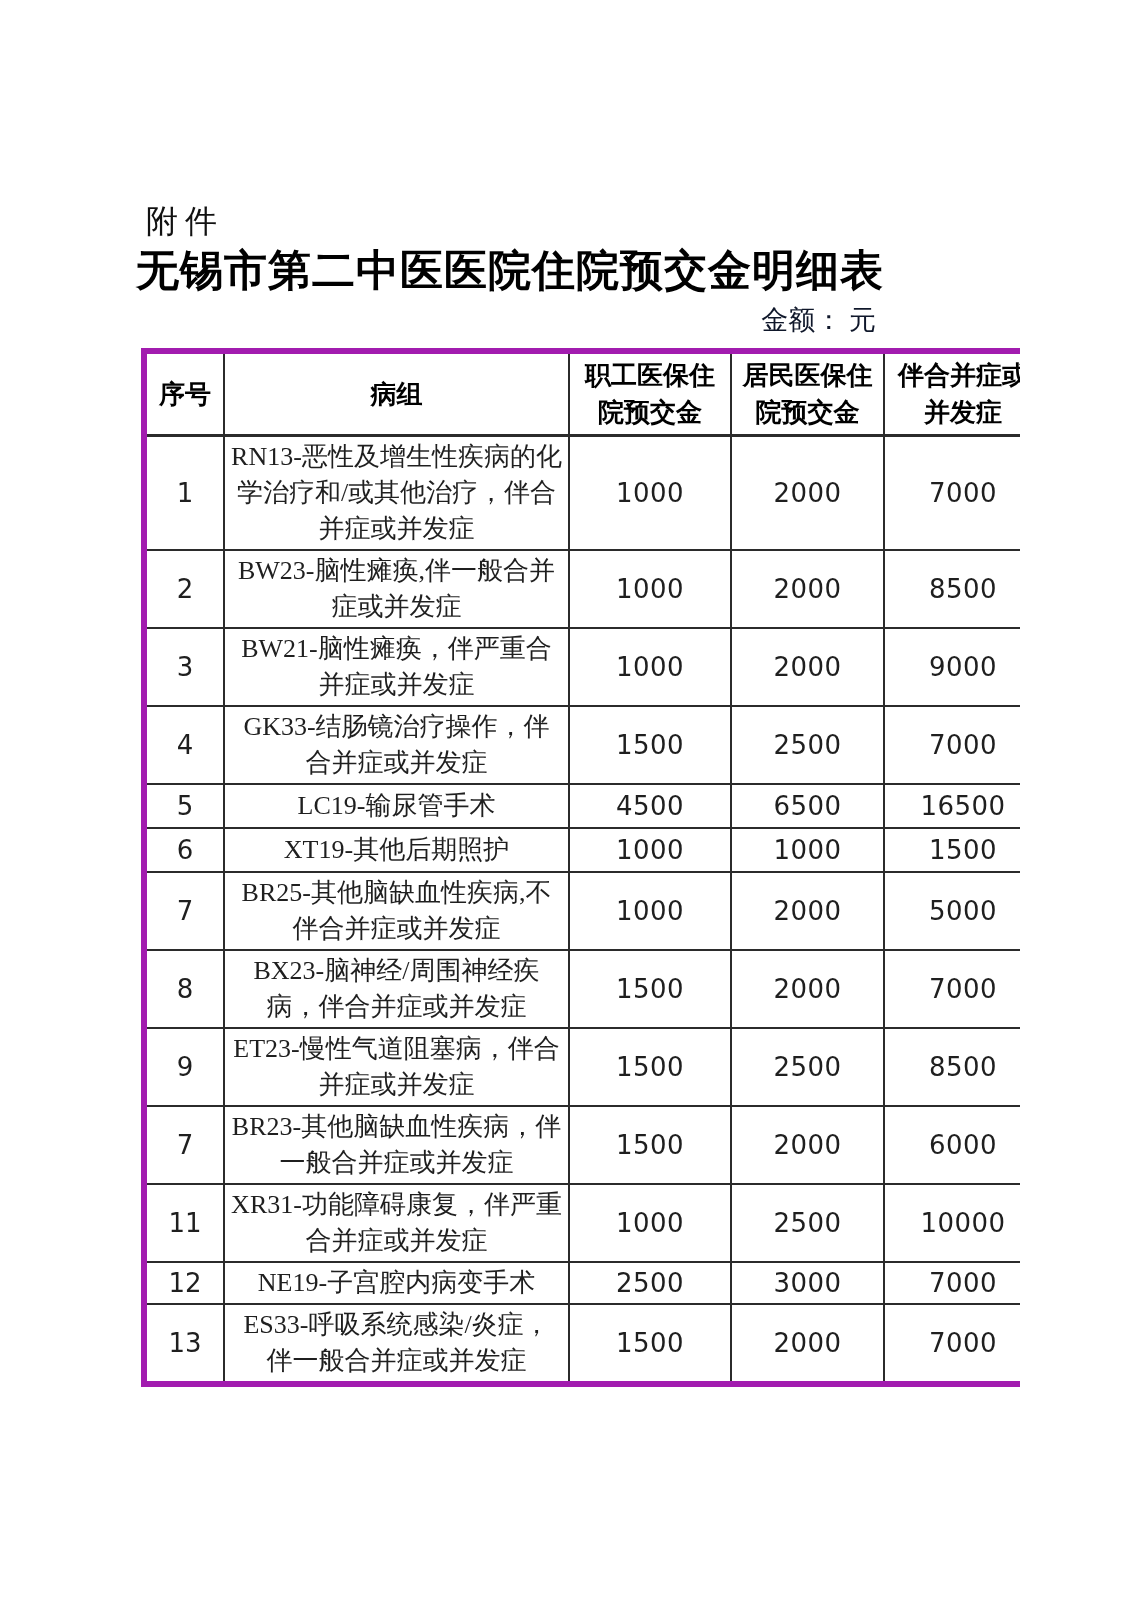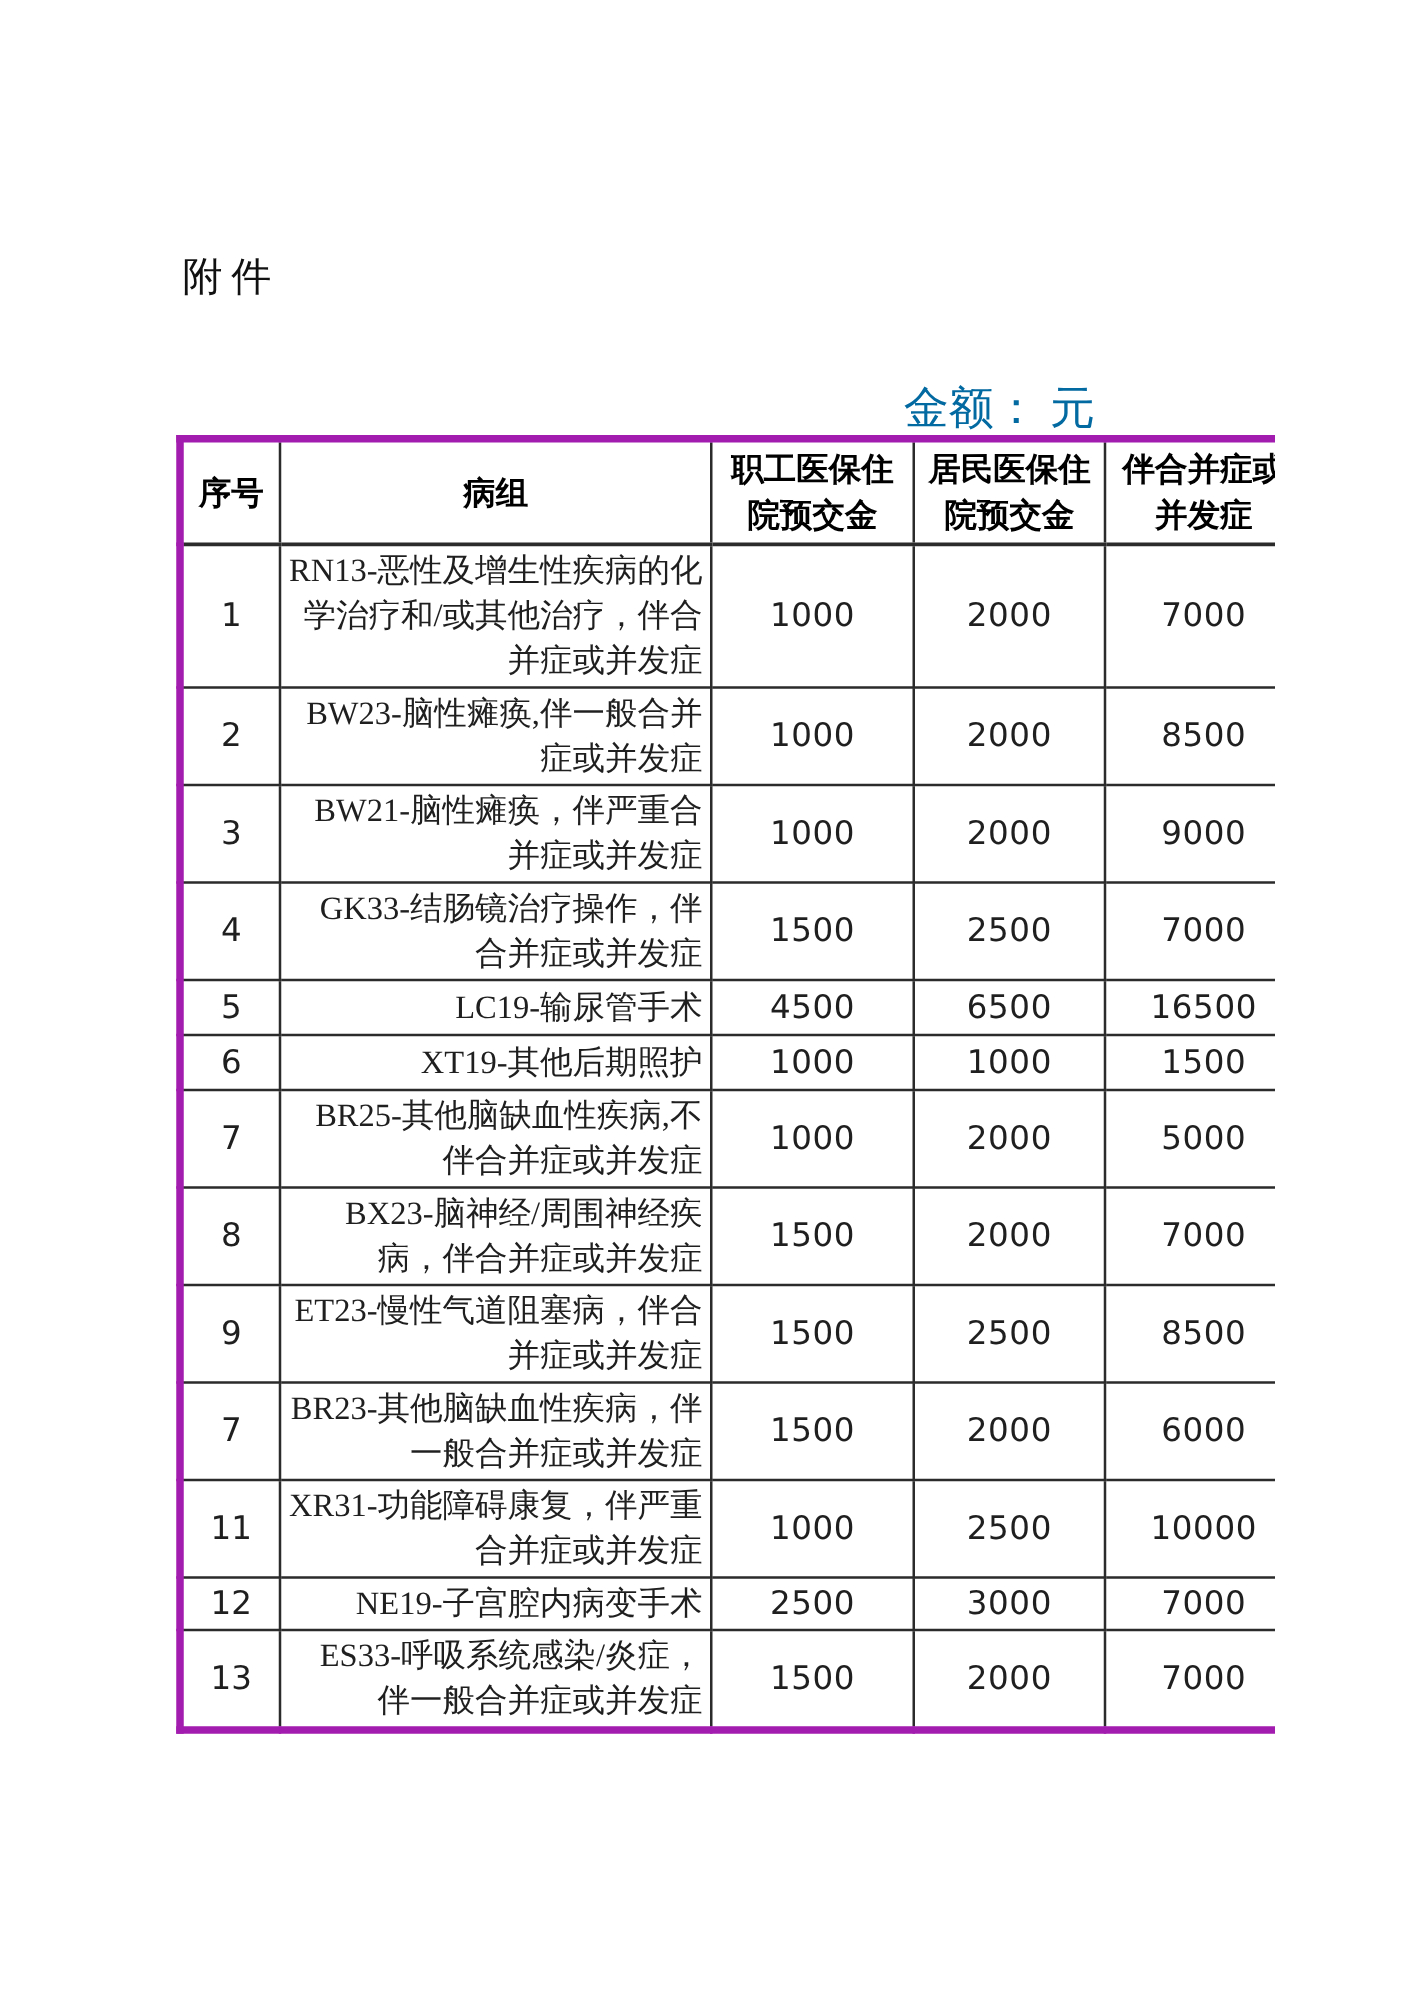--- a/index.html
+++ b/index.html
@@ -32,22 +32,22 @@
     text-align: center;
     font-size: 43px;
     font-weight: bold;
     letter-spacing: 1px;
     color: #000;
   }
   .unit-note {
     position: absolute;
     right: 144px;
     top: 302px;
-    font-size: 36px;
-    color: #0369a1;
+    font-size: 27px;
+    color: #0f172a;
     white-space: pre;
   }
   table.prepay {
     position: absolute;
     left: 141px;
     top: 348px;
     width: 900px;
     border-collapse: collapse;
     table-layout: fixed;
     border: 6px solid #a21caf;
@@ -72,21 +72,21 @@
     line-height: 36px;
     color: #1f1f1f;
   }
   td.c-no {
     text-align: center;
     font-family: "DejaVu Sans", sans-serif;
     font-size: 26px;
     color: #222;
   }
   td.c-group {
-    text-align: right;
+    text-align: center;
     padding-left: 10px;
     padding-right: 8px;
   }
   td.c-num {
     text-align: center;
     font-family: "DejaVu Sans", sans-serif;
     font-size: 27px;
     letter-spacing: 0.5px;
     color: #2a2a2a;
     border-radius: 20px;
@@ -94,20 +94,21 @@
   tr.row-1line td { height: 38px; }
   tr.row-multi td { padding-top: 2px; padding-bottom: 2px; }
 </style>
 </head>
 <body>
 
 <div class="page">
 
   <div class="attachment">附件</div>
 
+  <div class="doc-title">无锡市第二中医医院住院预交金明细表</div>
 
   <div class="unit-note">金额： 元</div>
 
   <table class="prepay">
     <colgroup>
       <col style="width:80px">
       <col style="width:345px">
       <col style="width:162px">
       <col style="width:153px">
       <col style="width:160px">

